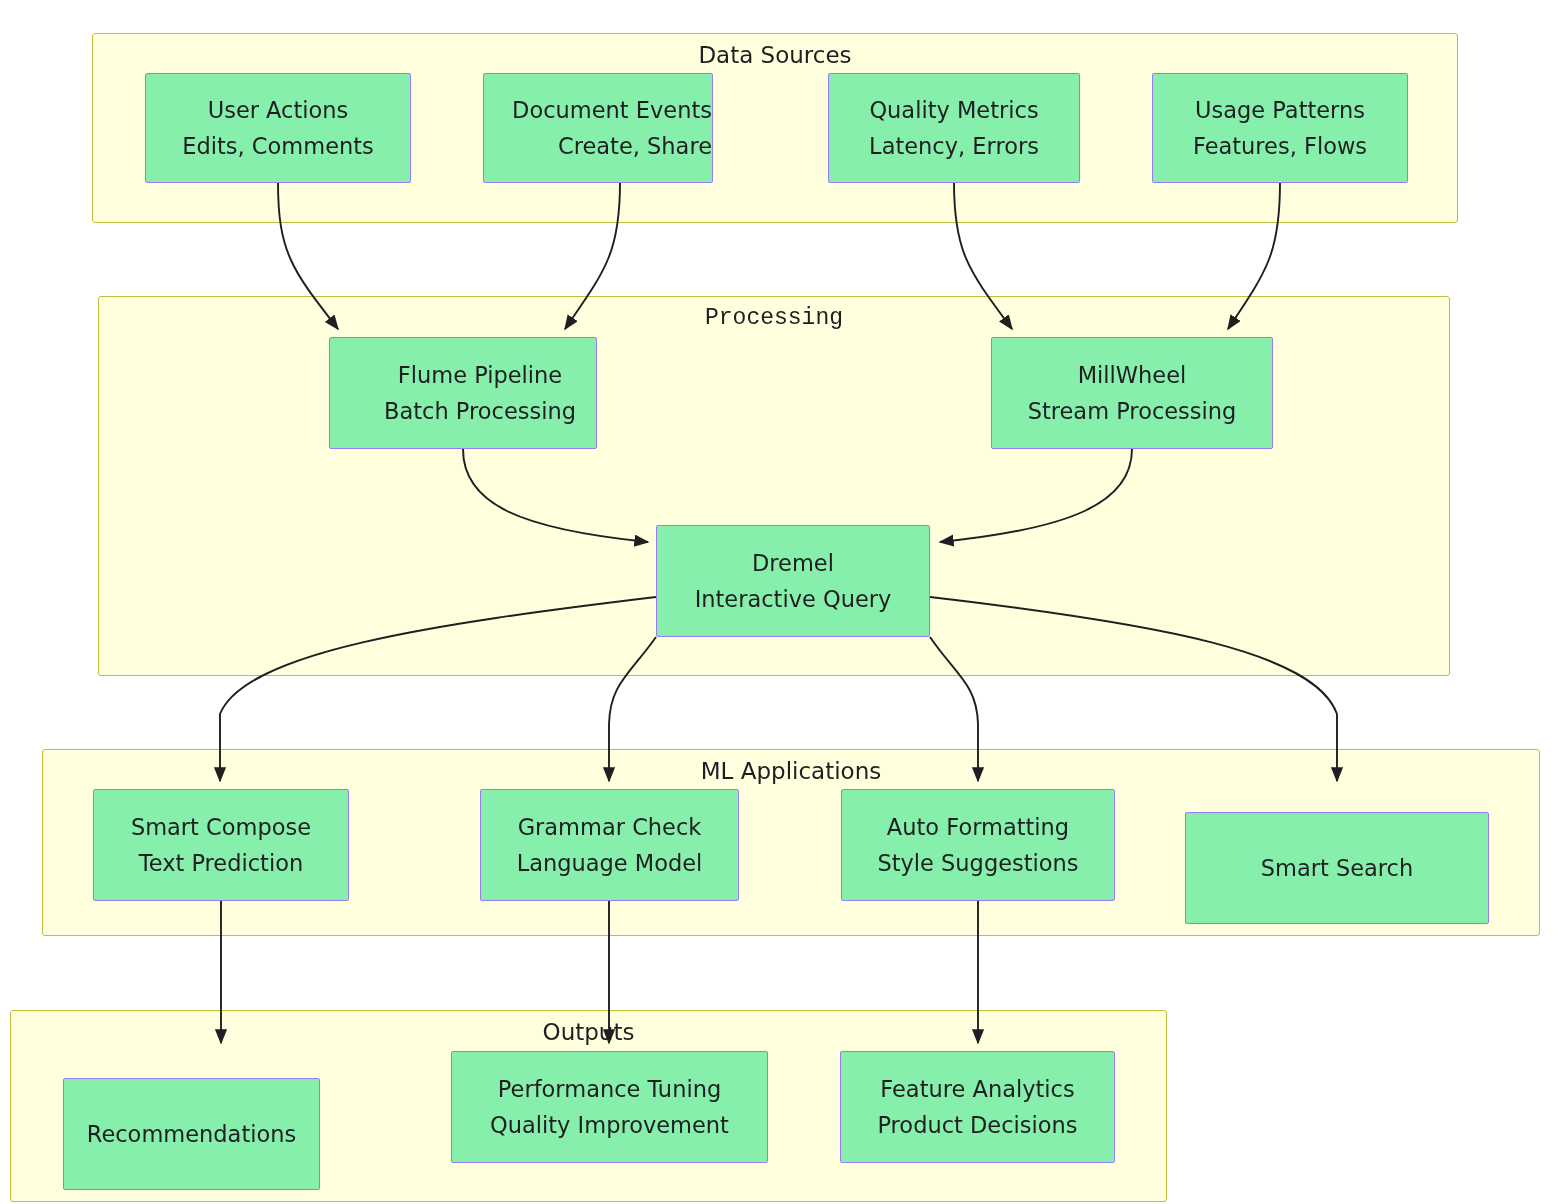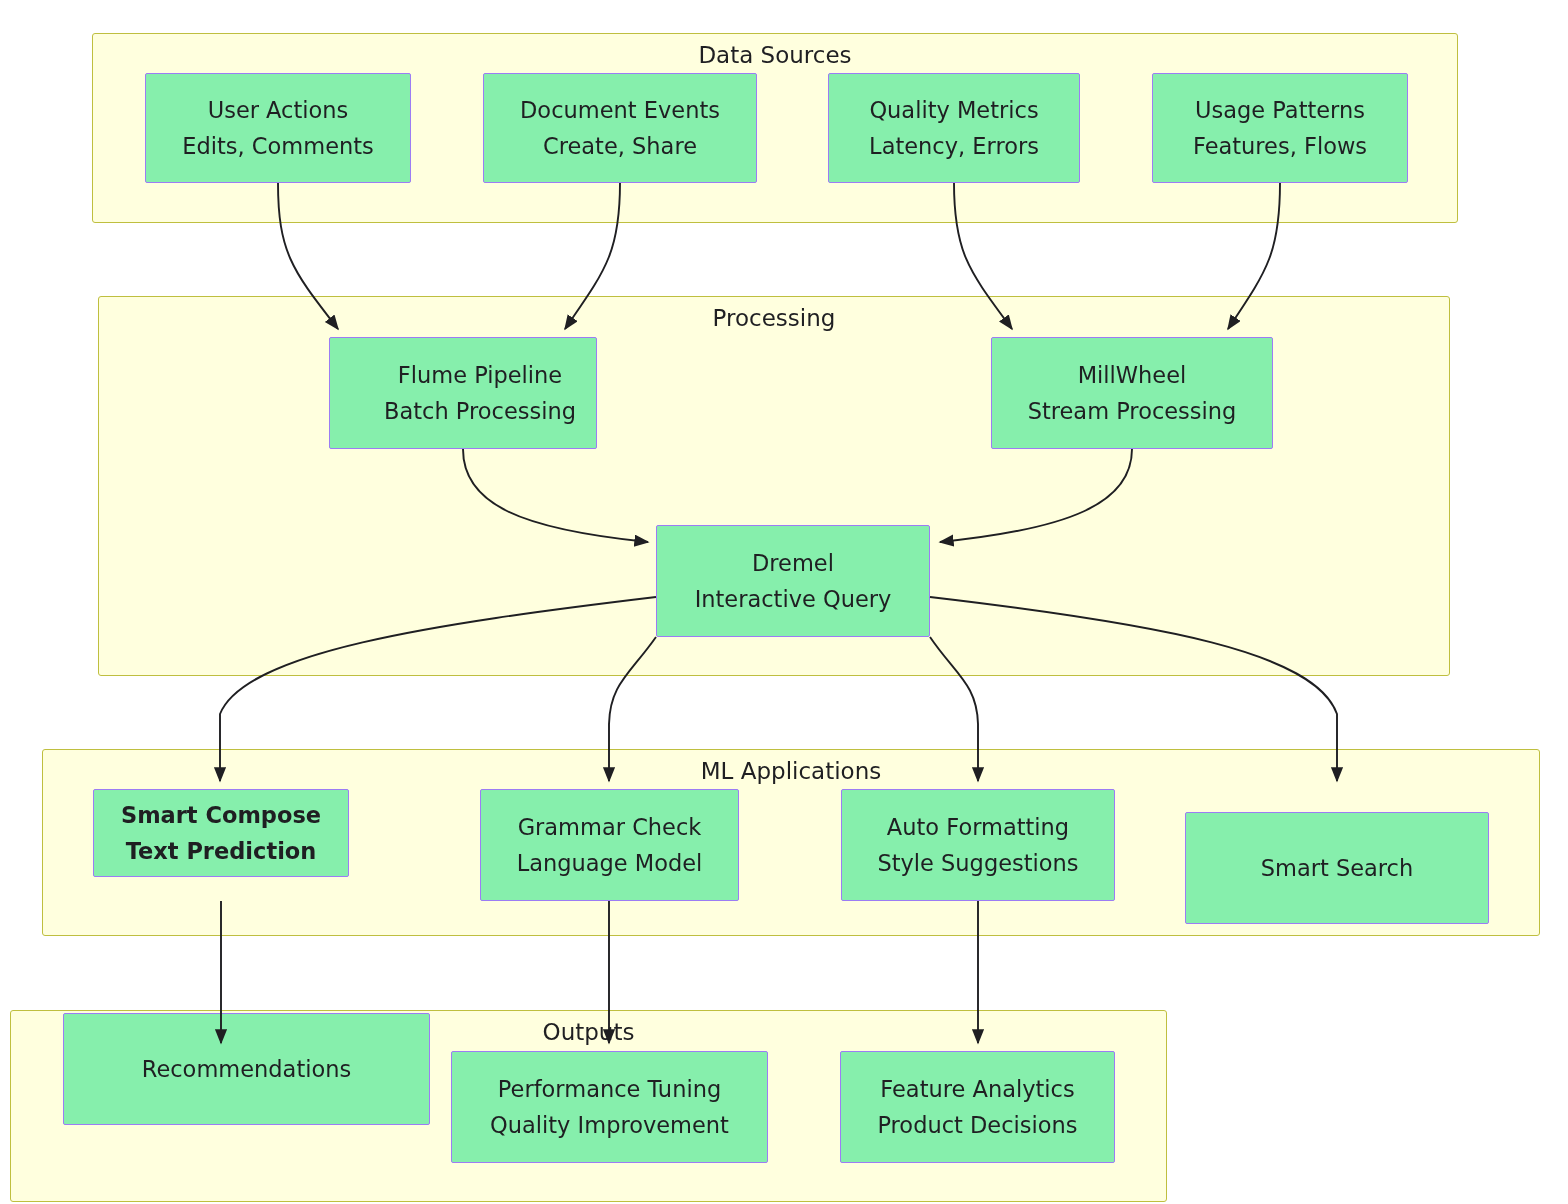--- a/index.html
+++ b/index.html
@@ -97,69 +97,69 @@
   </svg>
 
   <div id="cluster-container">
       <div class="cluster" style="left: 92px; top: 9px; width: 1366px; height: 190px;">
         <div class="cluster-label">Data Sources</div>
       </div>
       <div class="node" style="left: 145px; top: 49px; width: 266px; height: 110px;">
         <div class="node-line">User Actions</div>
         <div class="node-line">Edits, Comments</div>
       </div>
-      <div class="node" style="left: 483px; top: 49px; width: 274px; height: 110px;">
+      <div class="node" style="left: 483px; top: 49px; width: 230px; height: 110px; align-items: flex-end;">
         <div class="node-line">Document Events</div>
         <div class="node-line">Create, Share</div>
       </div>
       <div class="node" style="left: 828px; top: 49px; width: 252px; height: 110px;">
         <div class="node-line">Quality Metrics</div>
         <div class="node-line">Latency, Errors</div>
       </div>
       <div class="node" style="left: 1152px; top: 49px; width: 256px; height: 110px;">
         <div class="node-line">Usage Patterns</div>
         <div class="node-line">Features, Flows</div>
       </div>
-      <div class="cluster" style="left: 98px; top: 272px; width: 1352px; height: 380px;">
+      <div class="cluster" style="left: 98px; top: 272px; width: 1352px; height: 380px; font-family: Liberation Mono, monospace;">
         <div class="cluster-label">Processing</div>
       </div>
       <div class="node" style="left: 329px; top: 313px; width: 268px; height: 112px; padding-left: 34px;">
         <div class="node-line">Flume Pipeline</div>
         <div class="node-line">Batch Processing</div>
       </div>
       <div class="node" style="left: 991px; top: 313px; width: 282px; height: 112px;">
         <div class="node-line">MillWheel</div>
         <div class="node-line">Stream Processing</div>
       </div>
       <div class="node" style="left: 656px; top: 501px; width: 274px; height: 112px;">
         <div class="node-line">Dremel</div>
         <div class="node-line">Interactive Query</div>
       </div>
       <div class="cluster" style="left: 42px; top: 725px; width: 1498px; height: 187px;">
         <div class="cluster-label">ML Applications</div>
       </div>
-      <div class="node" style="left: 93px; top: 765px; width: 256px; height: 88px; font-weight: bold;">
+      <div class="node" style="left: 93px; top: 765px; width: 256px; height: 112px;">
         <div class="node-line">Smart Compose</div>
         <div class="node-line">Text Prediction</div>
       </div>
       <div class="node" style="left: 480px; top: 765px; width: 259px; height: 112px;">
         <div class="node-line">Grammar Check</div>
         <div class="node-line">Language Model</div>
       </div>
       <div class="node" style="left: 841px; top: 765px; width: 274px; height: 112px;">
         <div class="node-line">Auto Formatting</div>
         <div class="node-line">Style Suggestions</div>
       </div>
       <div class="node" style="left: 1185px; top: 788px; width: 304px; height: 112px;">
         <div class="node-line">Smart Search</div>
       </div>
       <div class="cluster" style="left: 10px; top: 986px; width: 1157px; height: 192px;">
         <div class="cluster-label">Outputs</div>
       </div>
-      <div class="node" style="left: 63px; top: 989px; width: 367px; height: 112px;">
+      <div class="node" style="left: 63px; top: 1054px; width: 257px; height: 112px;">
         <div class="node-line">Recommendations</div>
       </div>
       <div class="node" style="left: 451px; top: 1027px; width: 317px; height: 112px;">
         <div class="node-line">Performance Tuning</div>
         <div class="node-line">Quality Improvement</div>
       </div>
       <div class="node" style="left: 840px; top: 1027px; width: 275px; height: 112px;">
         <div class="node-line">Feature Analytics</div>
         <div class="node-line">Product Decisions</div>
       </div>

